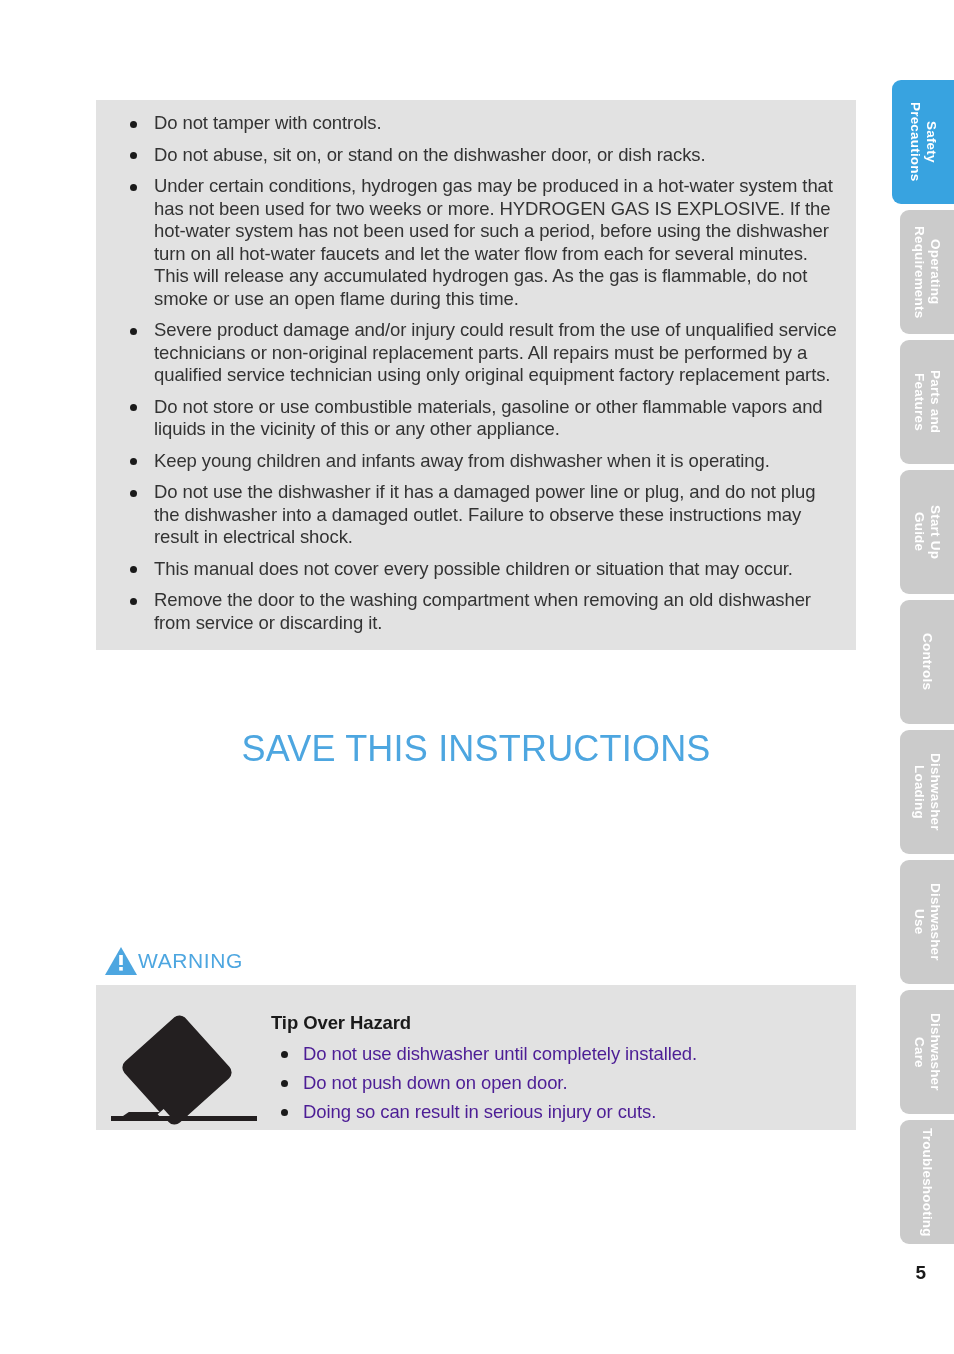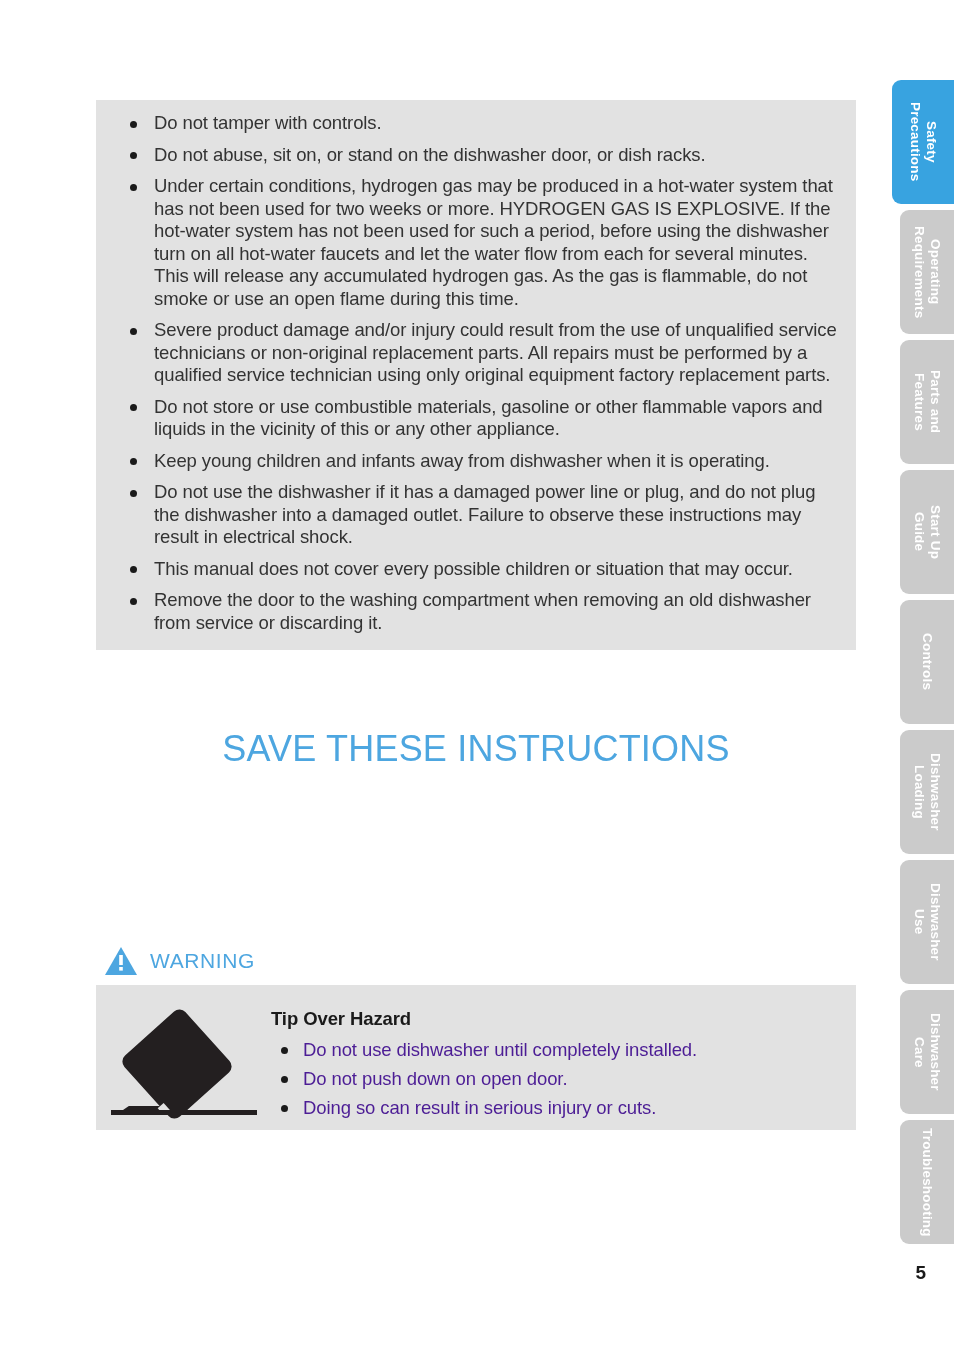--- a/index.html
+++ b/index.html
@@ -87,21 +87,20 @@
     letter-spacing: 0.1px;
   }
 
   
   .warning-header {
     position: absolute;
     left: 104px;
     top: 946px;
     display: flex;
     align-items: center;
-    gap: 12px;
   }
   .warning-triangle {
     width: 34px;
     height: 30px;
     display: block;
   }
   .warning-label {
     font-size: 21px;
     font-weight: 400;
     color: #4da6e0;
@@ -110,21 +109,21 @@
 
   
   .hazard-box {
     position: absolute;
     left: 96px;
     top: 985px;
     width: 760px;
     height: 145px;
     background: #e2e2e2;
     display: flex;
-    align-items: center;
+    align-items: flex-end;
   }
   .hazard-icon-wrap {
     width: 175px;
     flex: 0 0 175px;
     padding-top: 14px;
     display: flex;
     justify-content: center;
   }
   .hazard-icon { display: block; }
   .hazard-content {
@@ -218,21 +217,21 @@
         <li>Under certain conditions, hydrogen gas may be produced in a hot-water system that has not been used for two weeks or more. HYDROGEN GAS IS EXPLOSIVE. If the hot-water system has not been used for such a period, before using the dishwasher turn on all hot-water faucets and let the water flow from each for several minutes. This will release any accumulated hydrogen gas. As the gas is flammable, do not smoke or use an open flame during this time.</li>
         <li>Severe product damage and/or injury could result from the use of unqualified service technicians or non-original replacement parts. All repairs must be performed by a qualified service technician using only original equipment factory replacement parts.</li>
         <li>Do not store or use combustible materials, gasoline or other flammable vapors and liquids in the vicinity of this or any other appliance.</li>
         <li>Keep young children and infants away from dishwasher when it is operating.</li>
         <li>Do not use the dishwasher if it has a damaged power line or plug, and do not plug the dishwasher into a damaged outlet. Failure to observe these instructions may result in electrical shock.</li>
         <li>This manual does not cover every possible children or situation that may occur.</li>
         <li>Remove the door to the washing compartment when removing an old dishwasher from service or discarding it.</li>
       </ul>
   </div>
 
-  <div class="save-instructions">SAVE THESE INSTRUCTIONS</div>
+  <div class="save-instructions">SAVE THIS INSTRUCTIONS</div>
 
 
   <div class="warning-header">
     <svg class="warning-triangle" viewBox="0 0 34 30">
       <polygon points="17,1 33,29 1,29" fill="#4da6e0"></polygon>
       <rect x="15.2" y="9" width="3.6" height="10" fill="#ffffff"></rect>
       <rect x="15.2" y="21" width="3.6" height="3.6" fill="#ffffff"></rect>
     </svg>
     <span class="warning-label">WARNING</span>
   </div>

